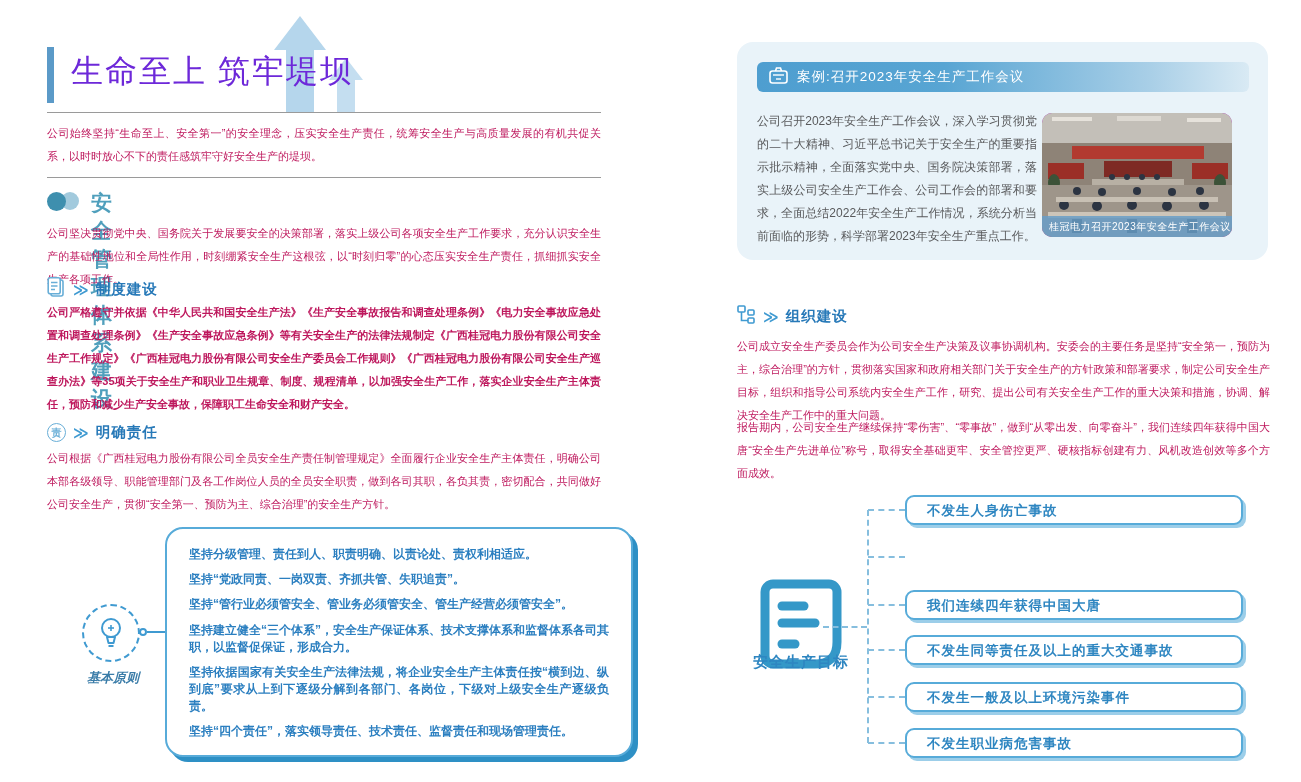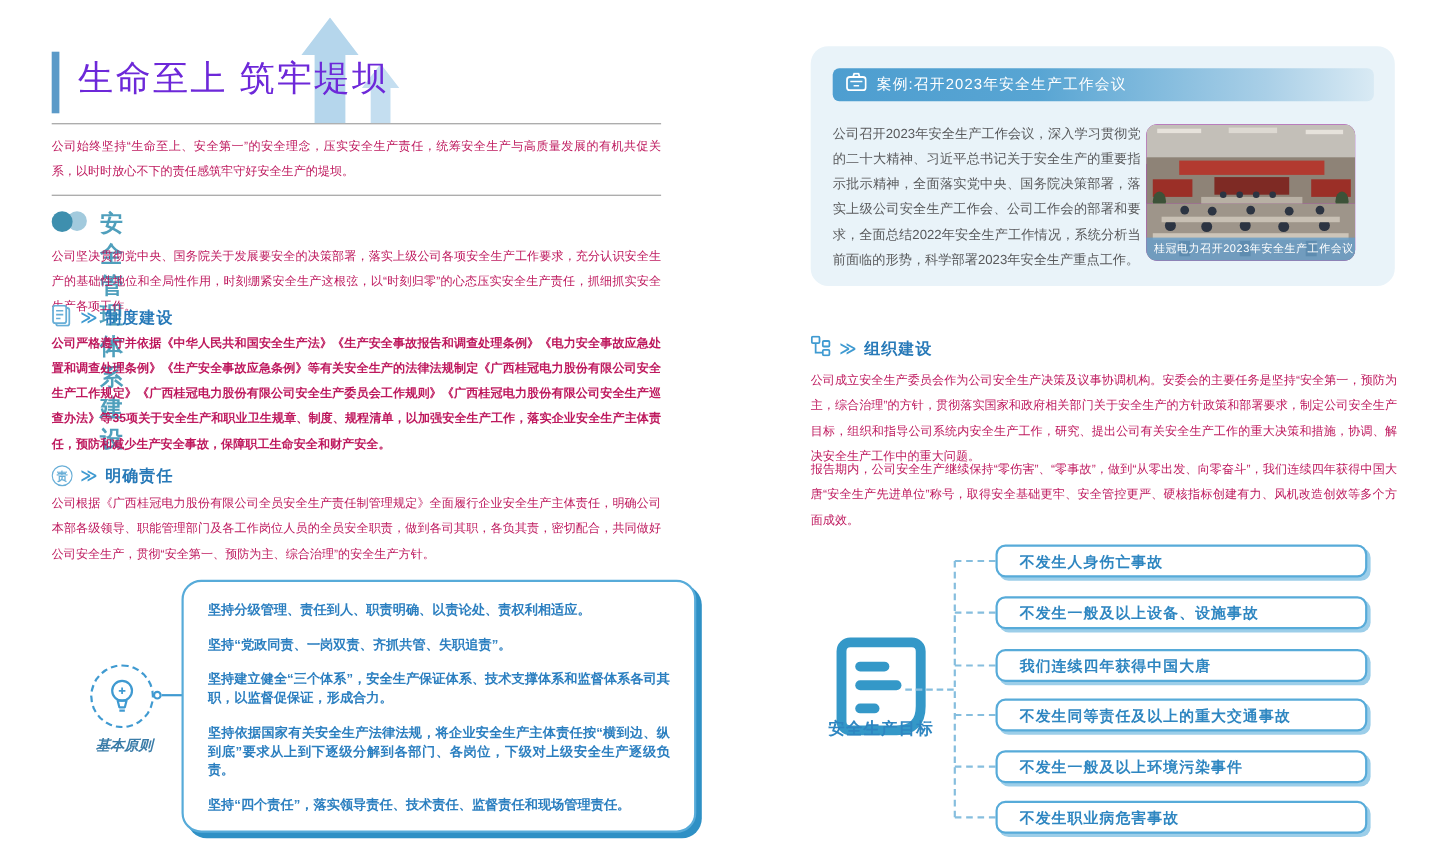--- a/index.html
+++ b/index.html
@@ -116,20 +116,21 @@
   </div>
   <div class="principle-label">基本原则</div>
   <div class="connector">
     <span class="dot d1"></span>
     <span class="dot d2"></span>
   </div>
 
   <div class="bubble">
     <div class="pr">坚持分级管理、责任到人、职责明确、以责论处、责权利相适应。</div>
     <div class="pr">坚持“党政同责、一岗双责、齐抓共管、失职追责”。</div>
+    <div class="pr">坚持“管行业必须管安全、管业务必须管安全、管生产经营必须管安全”。</div>
     <div class="pr">坚持建立健全“三个体系”，安全生产保证体系、技术支撑体系和监督体系各司其职，以监督促保证，形成合力。</div>
     <div class="pr">坚持依据国家有关安全生产法律法规，将企业安全生产主体责任按“横到边、纵到底”要求从上到下逐级分解到各部门、各岗位，下级对上级安全生产逐级负责。</div>
     <div class="pr">坚持“四个责任”，落实领导责任、技术责任、监督责任和现场管理责任。</div>
   </div>
 
   <div class="case-card">
     <div class="case-head">
       <span>
         <svg width="19" height="17" viewBox="0 0 19 17">
           <rect x="1" y="4" width="17" height="12" rx="2.5" fill="none" stroke="#ffffff" stroke-width="1.6"></rect>
@@ -212,19 +213,18 @@
   <div class="dash-h dash-icon"></div>
   <div class="dash-v"></div>
   <div class="dash-h stub s0"></div>
   <div class="dash-h stub s1"></div>
   <div class="dash-h stub s2"></div>
   <div class="dash-h stub s3"></div>
   <div class="dash-h stub s4"></div>
   <div class="dash-h stub s5"></div>
 
   <div class="goal-box g0">不发生人身伤亡事故</div>
-  <div class="goal-box g1">不发生一般及以上设备、设施事故</div>
   <div class="goal-box g2">我们连续四年获得中国大唐</div>
   <div class="goal-box g3">不发生同等责任及以上的重大交通事故</div>
   <div class="goal-box g4">不发生一般及以上环境污染事件</div>
   <div class="goal-box g5">不发生职业病危害事故</div>
 
 </div>
 
 </body></html>

